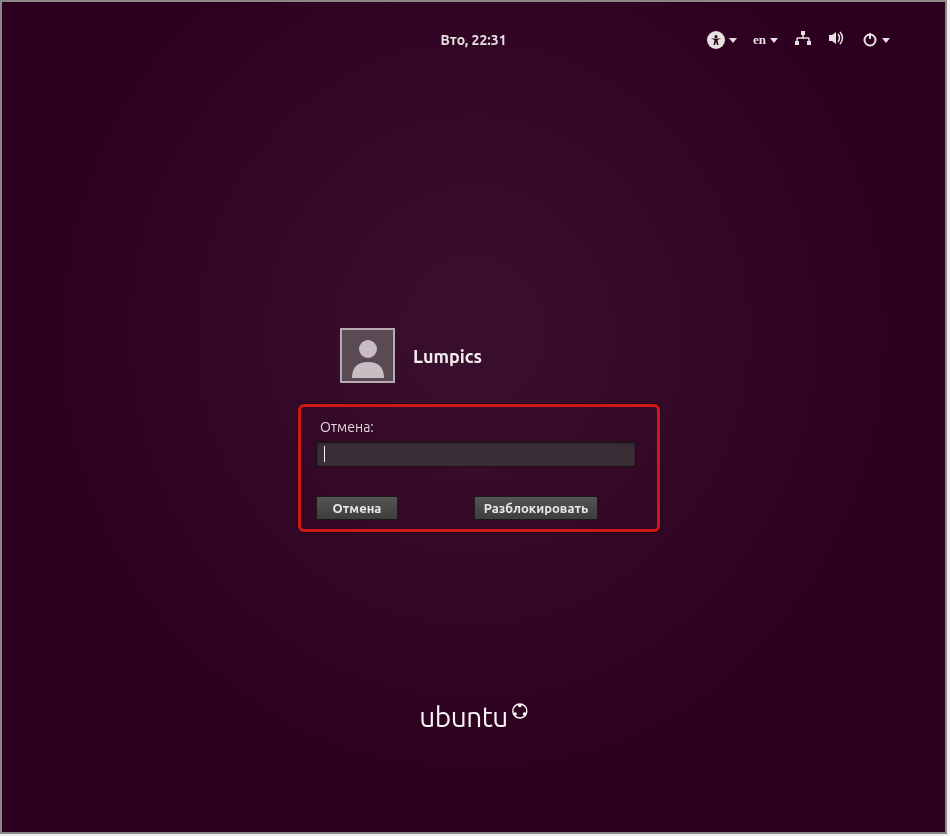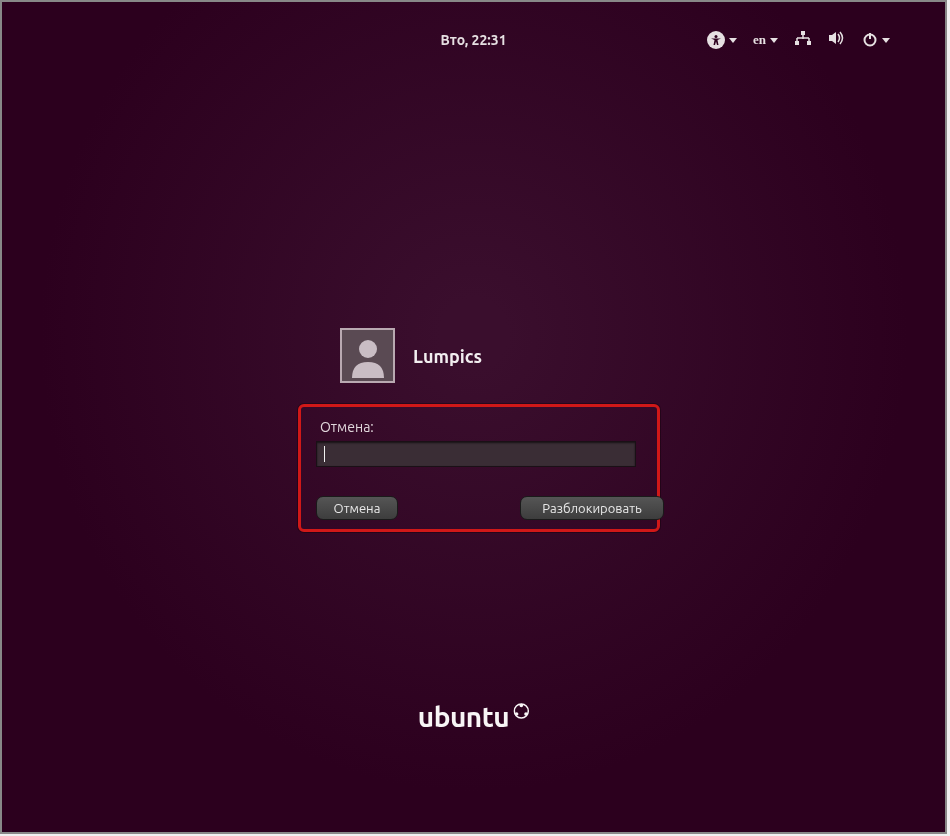--- a/index.html
+++ b/index.html
@@ -151,45 +151,46 @@
       position: absolute;
       height: 24px;
       background: linear-gradient(to bottom, #555, #3d3d3d);
       border: 1px solid #1a1a1a;
       color: #e8e8e8;
       font-size: 13px;
       display: flex;
       align-items: center;
       justify-content: center;
       cursor: pointer;
-      border-radius: 7px;
+      border-radius: 2px;
+      font-weight: bold;
     }
     .cancel-btn {
       top: 494px;
       left: 314px;
       width: 82px;
     }
     .unlock-btn {
       top: 494px;
-      left: 518px;
-      width: 144px;
+      left: 472px;
+      width: 124px;
     }
     .ubuntu-logo {
       position: absolute;
       bottom: 100px;
       left: 50%;
       transform: translateX(-50%);
       display: flex;
       align-items: center;
       gap: 4px;
       color: #f8f5f6;
     }
     .ubuntu-text {
       font-size: 28px;
-      font-weight: 700;
+      font-weight: 400;
       letter-spacing: -0.5px;
     }
     .ubuntu-circle {
       width: 16px;
       height: 16px;
       margin-top: -12px;
     }
   </style>
 </head>
 <body>

